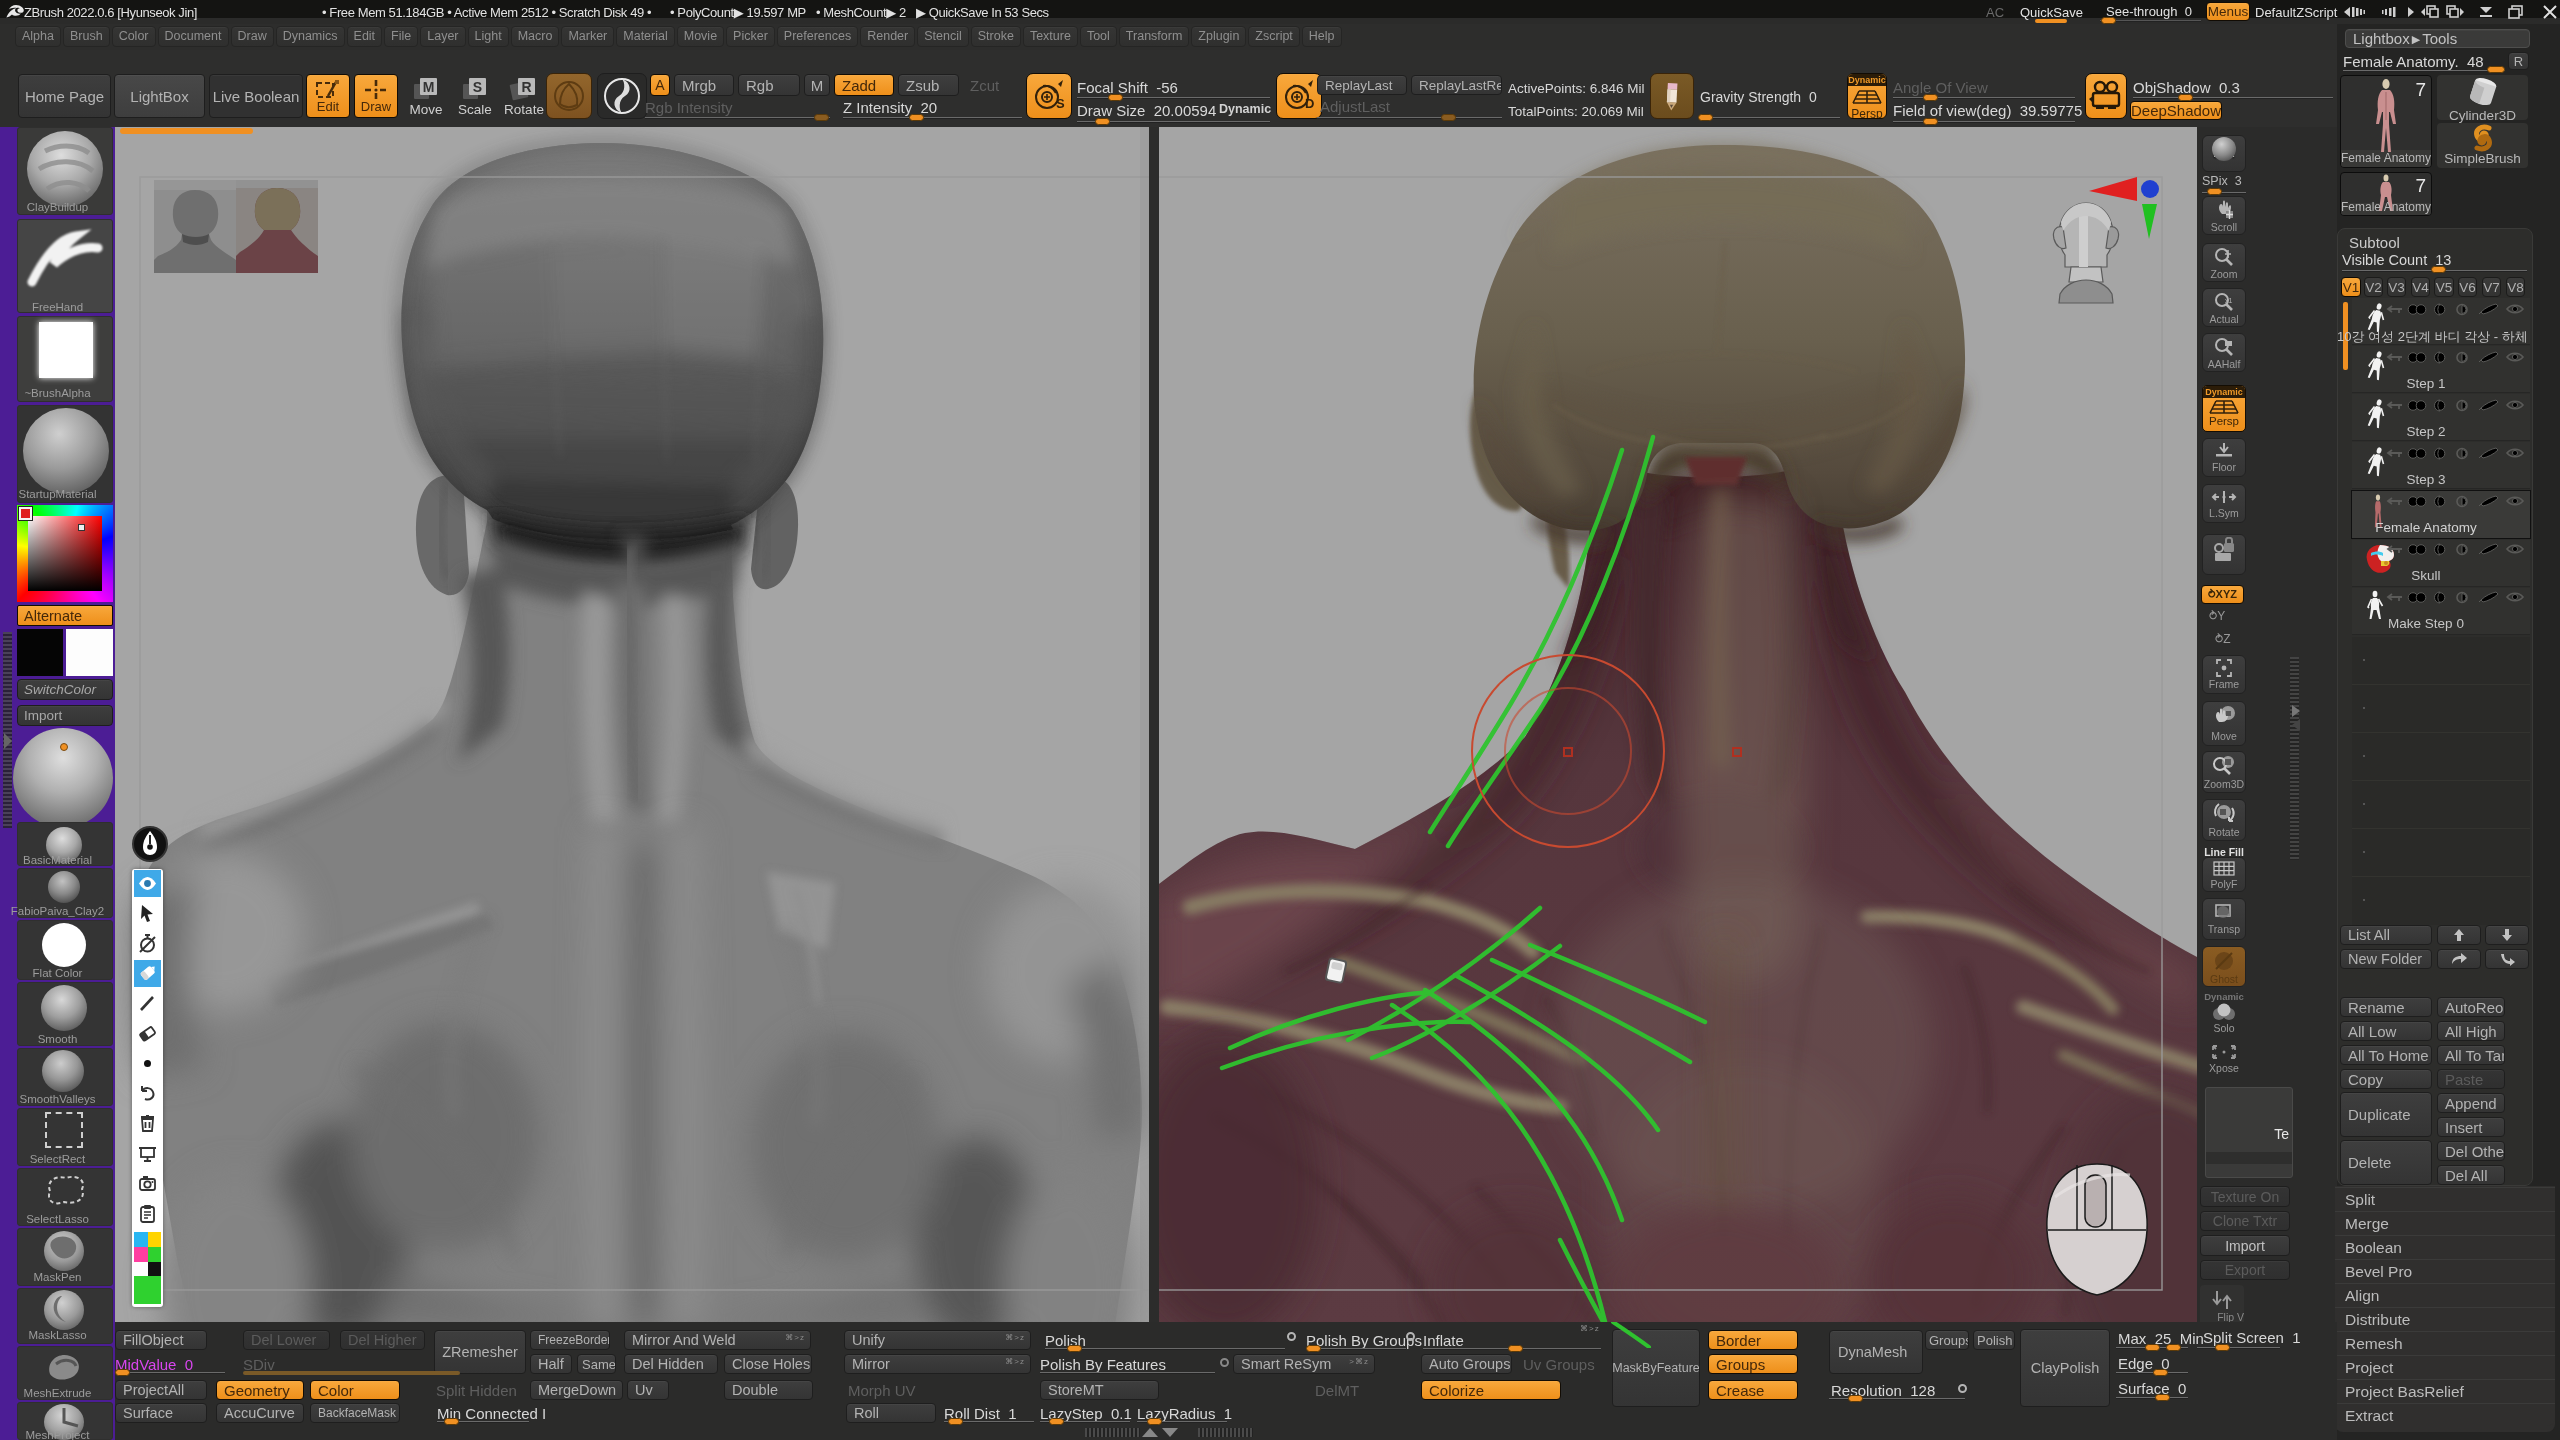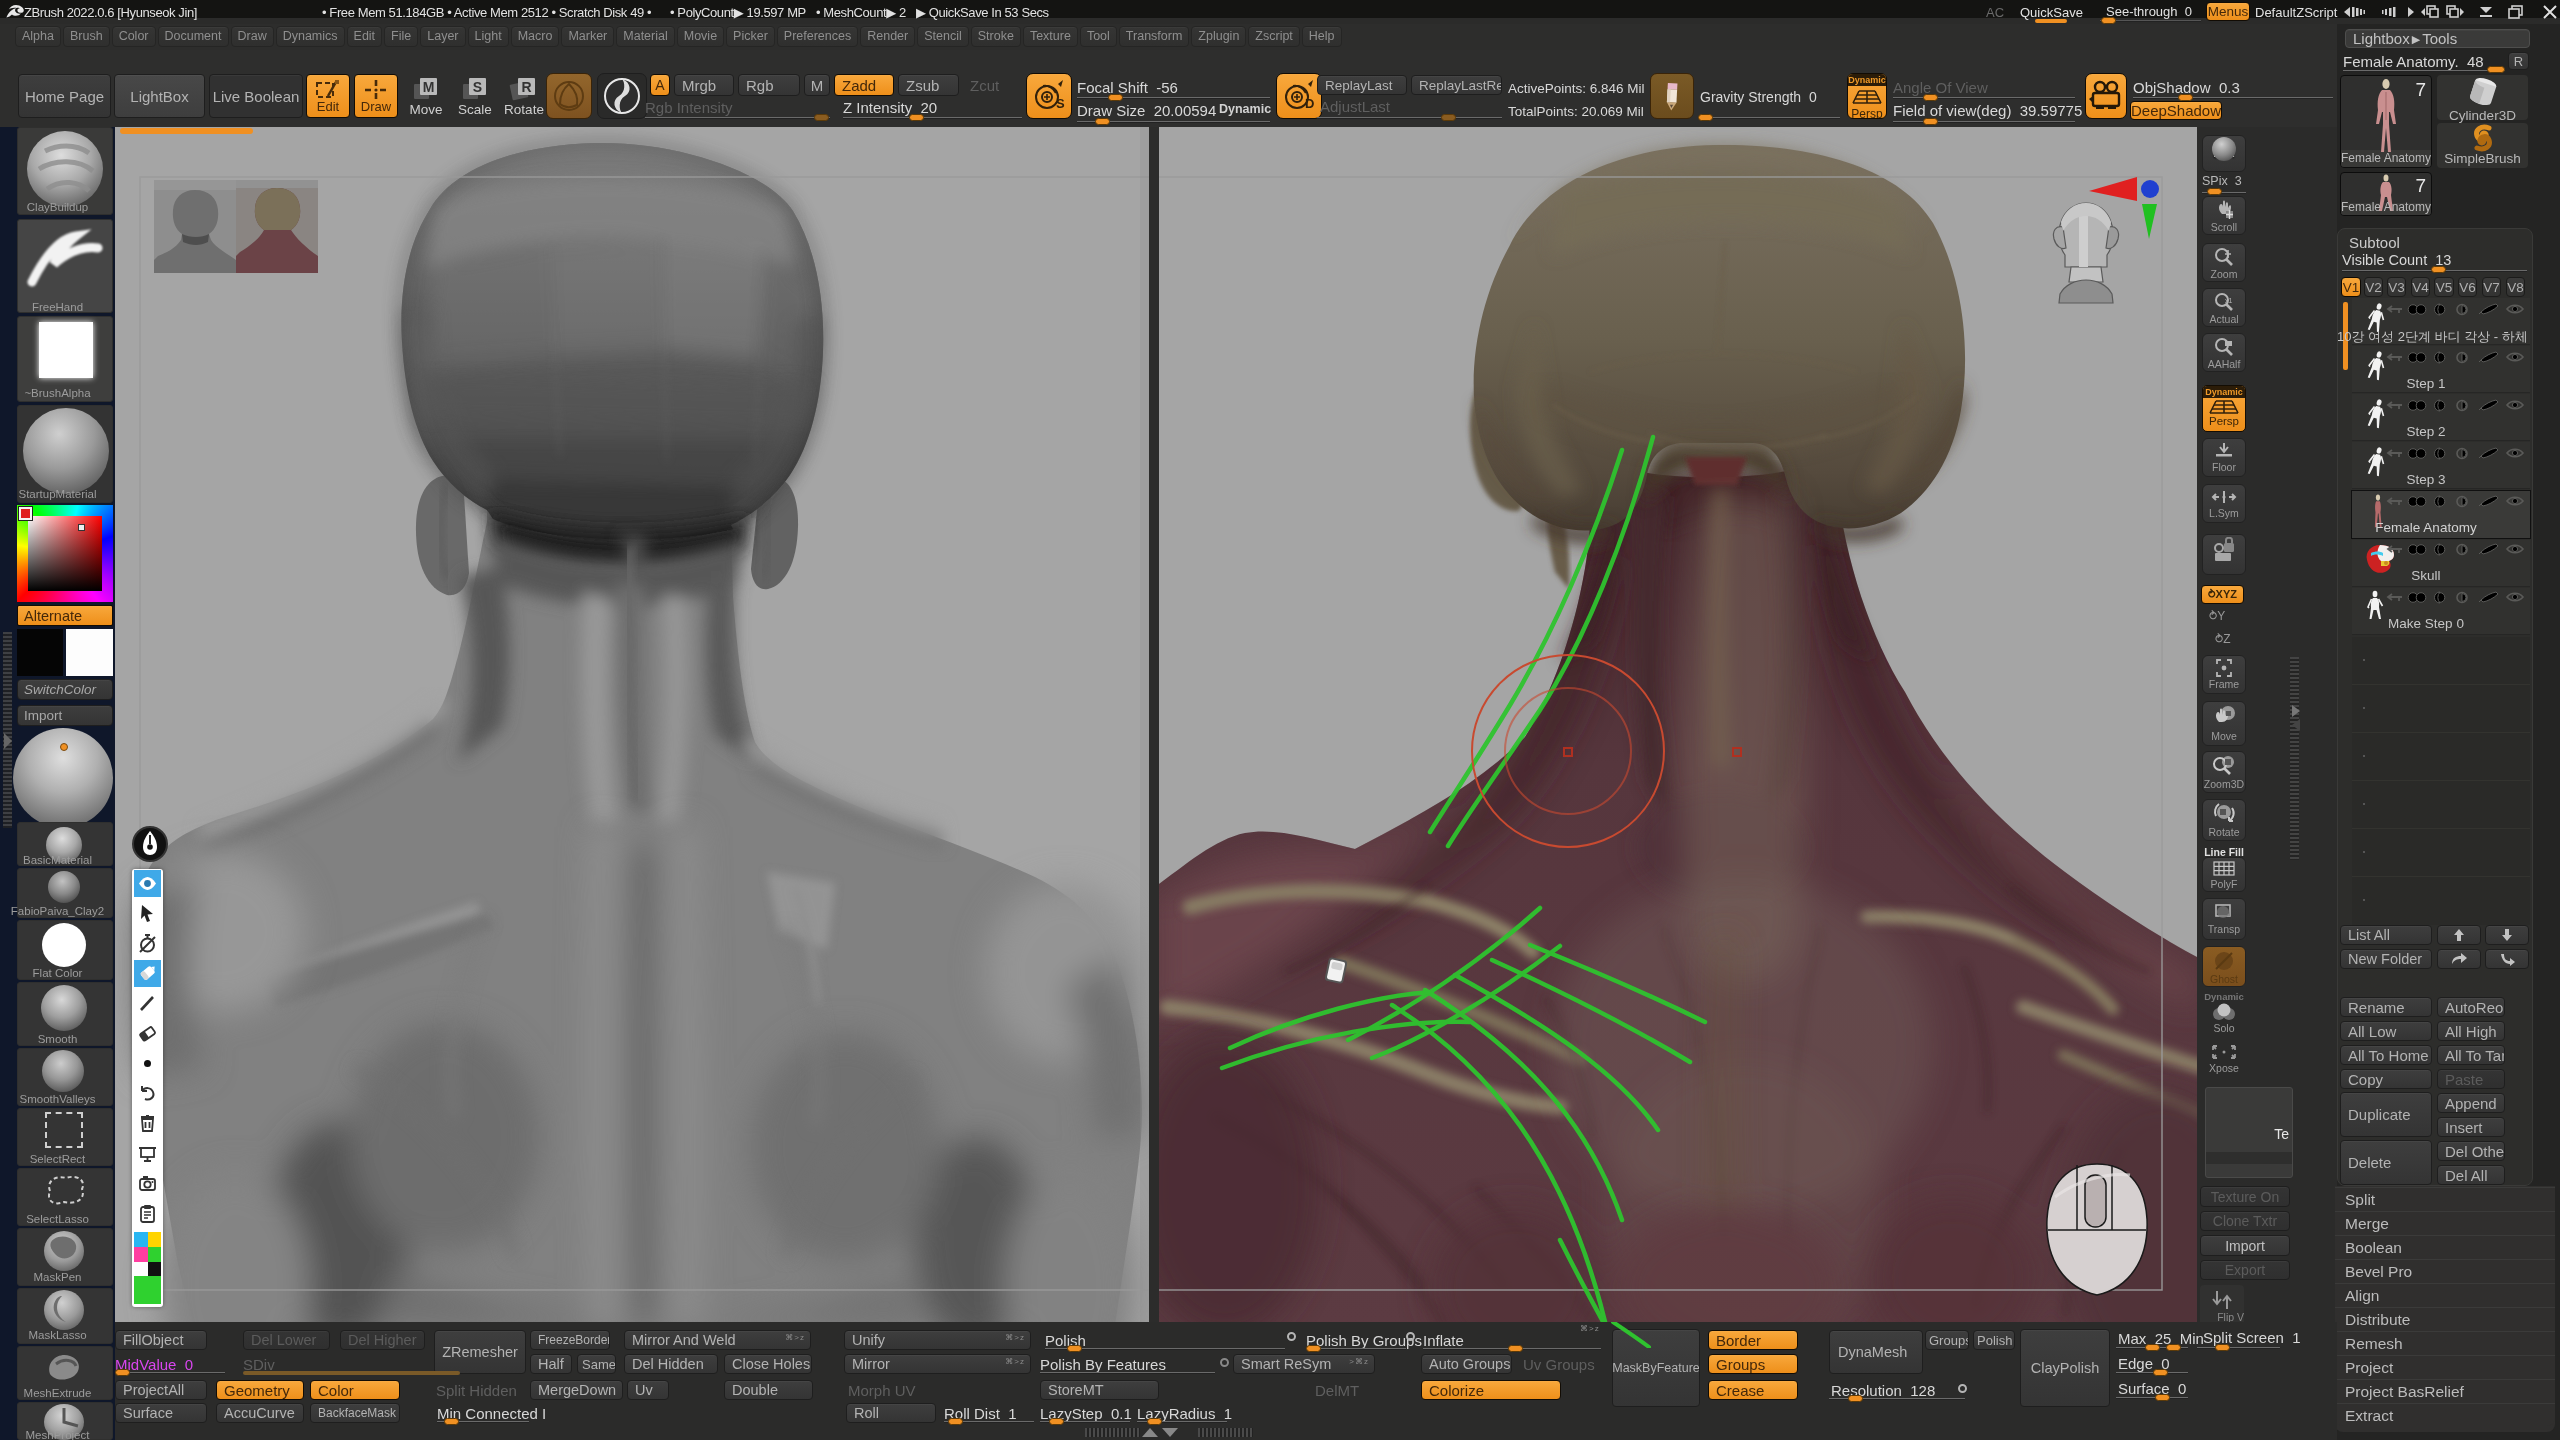--- a/index.html
+++ b/index.html
@@ -227,21 +227,21 @@
             <rect x="21" y="27" width="8" height="3"></rect>
           </g>
         </svg>
       </div>
   <div class="lbl" style="left:2133px;top:29px;">ObjShadow&nbsp; 0.3</div>
   <div class="track" style="left:2133px;top:47px;width:200px;"></div>
   <div class="knob" style="left:2178px;top:44px;"></div>
   <div class="btn orange" style="left:2130px;top:51px;width:92px;height:19px;font-weight:normal;font-size:15px;">DeepShadow</div>
 </div>
 
-<div class="abs" id="lefttray" style="left:0;top:127px;width:115px;height:1313px;background:#0f172a;">
+<div class="abs" id="lefttray" style="left:0;top:127px;width:115px;height:1313px;background:#4c1d95;">
 <style>
 .thumb{position:absolute;left:17px;width:96px;background:#3a3a39;border:1px solid #2f2f2e;border-radius:3px;}
 .tlbl{position:absolute;left:0;width:115px;text-align:center;font-size:11.5px;color:#9c9c9c;white-space:nowrap;overflow:hidden;}
 .sph{position:absolute;border-radius:50%;background:radial-gradient(circle at 45% 32%,#ddd,#a8a8a8 45%,#555 90%);}
 </style>
 <div class="abs" style="left:3px;top:505px;width:9px;height:196px;background:repeating-linear-gradient(#4a4a4a 0 2px,#222 2px 4px);opacity:0.8;"></div>
 <svg class="abs" style="left:2px;top:604px;" width="12" height="20" viewBox="0 0 12 20">
         <path d="M2 2 L10 10 L2 18 Z" fill="#666"></path>
       </svg>
 

